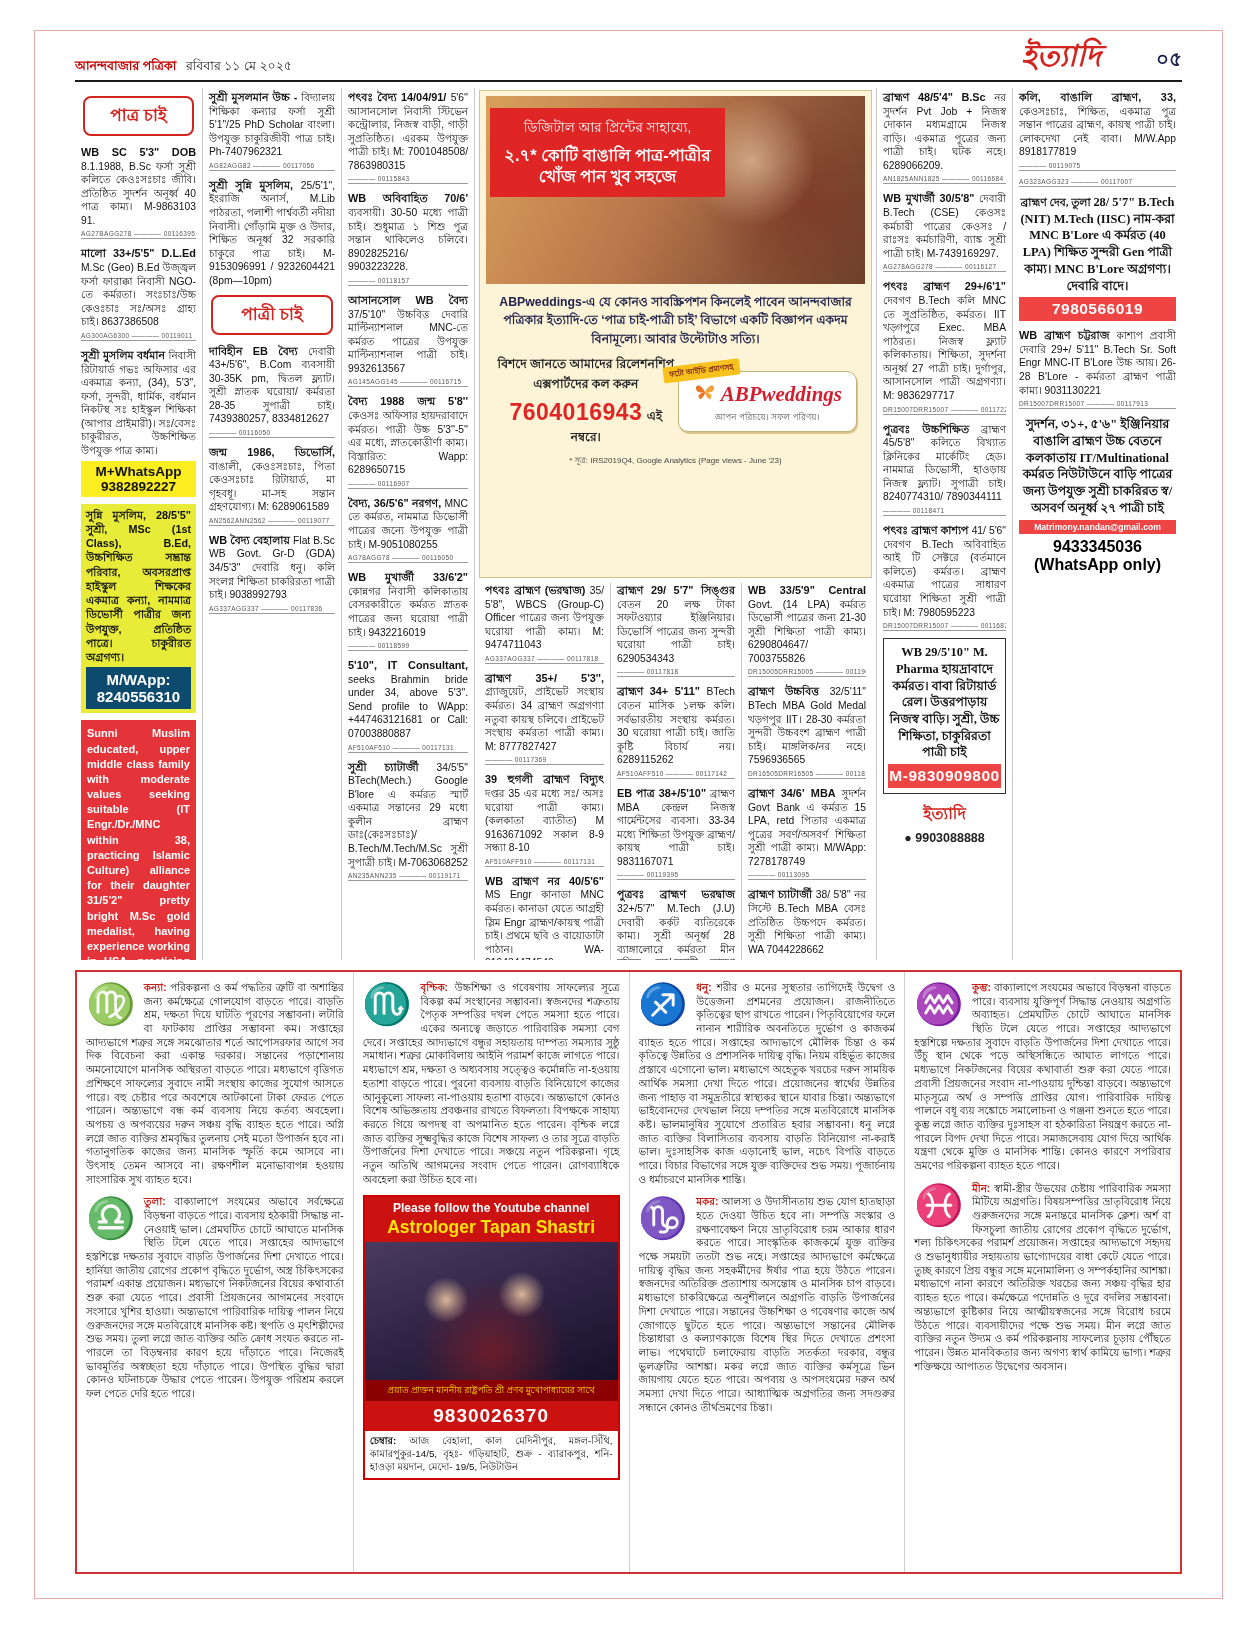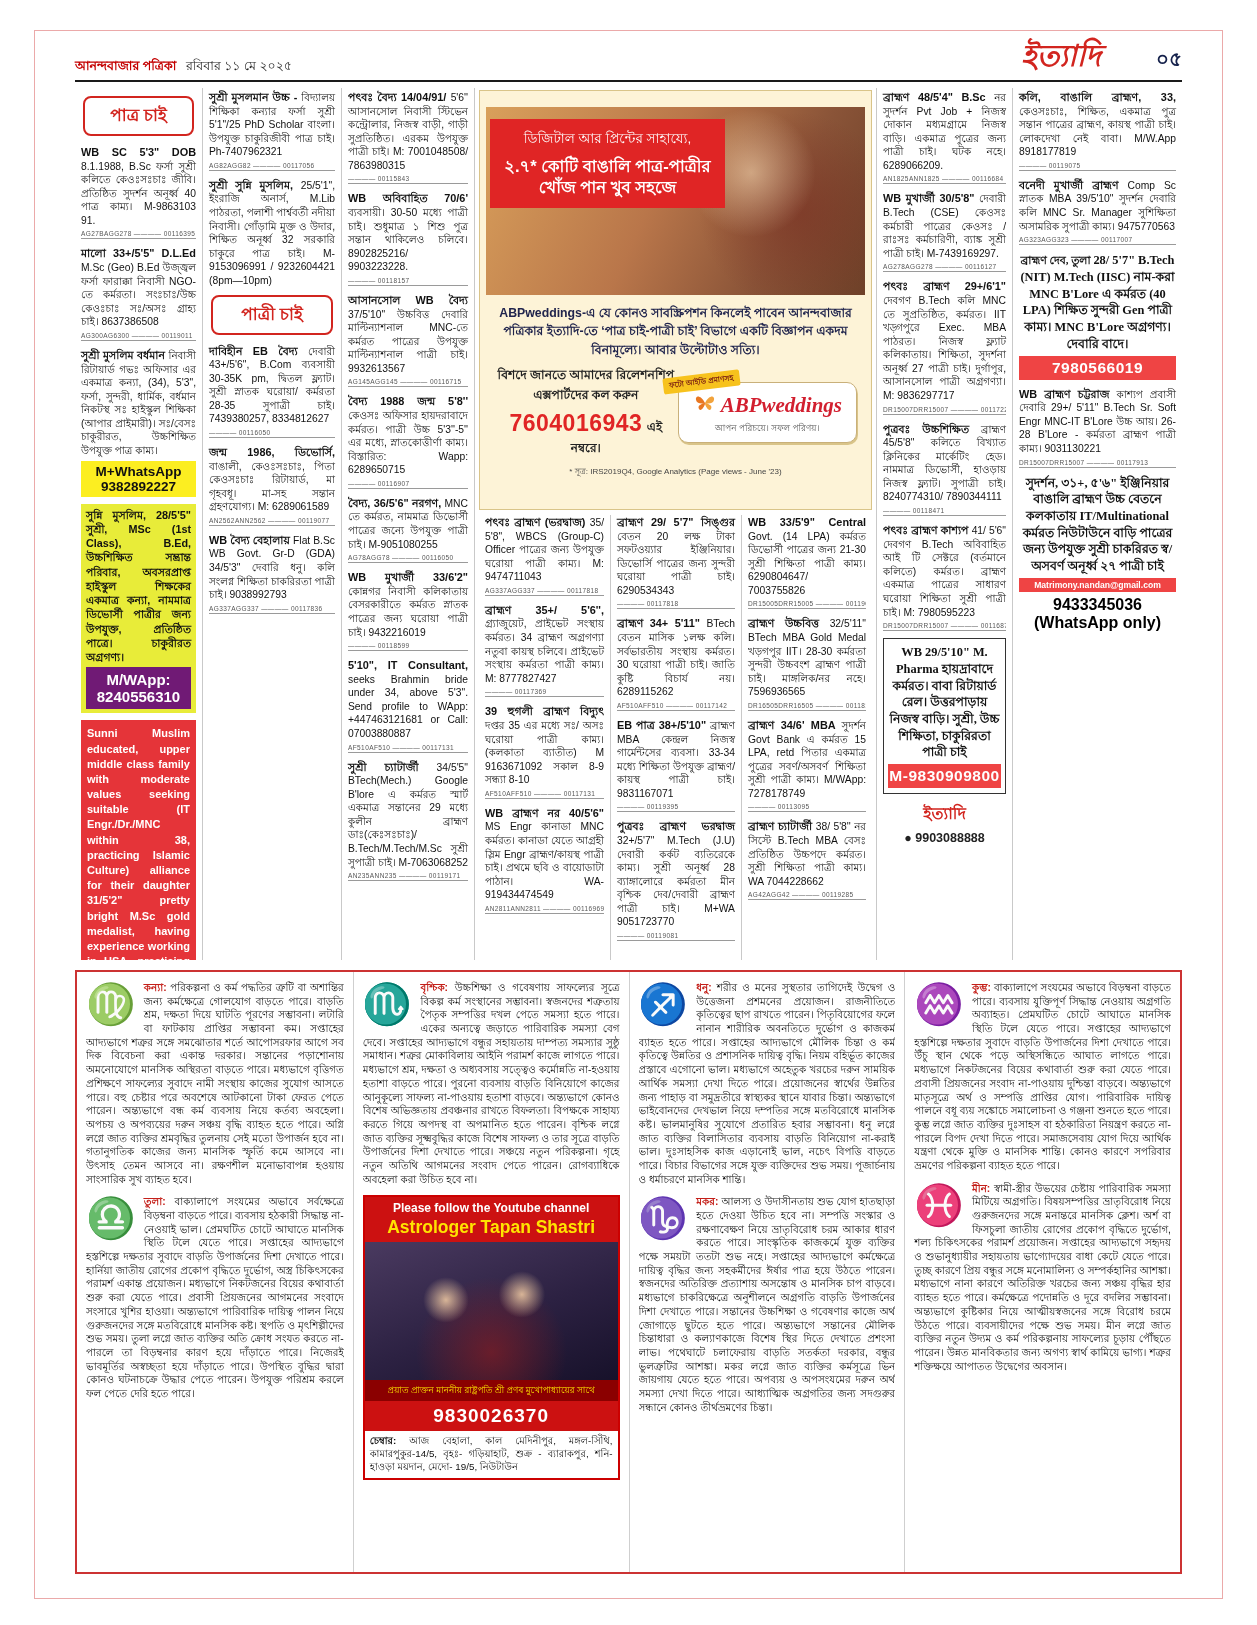--- a/index.html
+++ b/index.html
@@ -26,38 +26,38 @@
   .mid-cols .ccol + .ccol { border-left:1px solid #c9c9c9; }
 
   .sec-head { border:2.5px solid #d2251f; border-radius:8px; color:#d2251f; font-weight:bold; font-size:17px; text-align:center; padding:4px 2px; margin:6px 2px 9px; }
 
   .ad { margin:0 0 7px; }
   .ad-p { margin:0; font-size:10.3px; line-height:1.32; text-align:justify; }
   .ad-lead { font-size:10.9px; }
   .ad-code { font-size:6.5px; color:#555; margin-top:3px; border-bottom:1px solid #9a9a9a; padding-bottom:1px; letter-spacing:.4px; white-space:nowrap; overflow:hidden; }
   .pbox { text-align:center; font-weight:bold; margin-top:3px; }
   .pbox.yellow { background:#fcee21; font-size:13.5px; padding:3px 10px; }
-  .pbox.redbox { background:#701a75; color:#fff; font-size:15px; padding:4px 2px; }
+  .pbox.redbox { background:#0c4a6e; color:#fff; font-size:15px; padding:4px 2px; }
   .pbox.black { background:#ef4444; color:#fff; font-size:13px; padding:3px 1px; }
   .pbox.big { font-size:15.5px; letter-spacing:.5px; }
   .pbox.small { font-size:8.6px; padding:2px 1px; }
   .pbox.bigphone { font-size:16px; color:#000; background:none; padding:1px; }
   .ad.limebg { background:#e8ec39; padding:4px 5px; }
   .ad.limebg .ad-p { font-weight:bold; font-size:10.8px; }
   .ad.redbg { background:#e53439; padding:6px 6px; }
   .ad.redbg .ad-p { color:#fff; font-weight:bold; font-size:11px; line-height:1.38; }
   .ad.serifbold .ad-p { font-family:"Liberation Serif", serif; font-weight:bold; font-size:12.4px; text-align:center; line-height:1.35; }
   .ad.framed { border:1.5px solid #333; padding:5px 4px; }
 
   .ityadi { text-align:center; margin-top:4px; }
   .ityadi-word { display:block; color:#d2251f; font-weight:bold; font-size:16px; font-family:"Liberation Serif", serif; }
   .ityadi-phone { font-weight:bold; font-size:12.5px; color:#222; }
 
   
-  .abp { background:#fdf3d7; border:1px solid #d9c489; height:420px; flex:none; position:relative; display:flex; flex-direction:column; padding:16px 6px; }
+  .abp { background:#fdf3d7; border:1px solid #d9c489; height:488px; flex:none; position:relative; display:flex; flex-direction:column; padding:5px 6px; }
   .abp-top { position:relative; height:188px; flex:none; }
   .abp-photo { position:absolute; inset:0; background:
       radial-gradient(circle at 70% 35%, rgba(255,230,190,.55), rgba(255,230,190,0) 22%),
       radial-gradient(circle at 82% 55%, rgba(120,40,30,.5), rgba(120,40,30,0) 30%),
       linear-gradient(115deg,#d9a05b 0%, #b9764a 45%, #8a5438 75%, #6e4028 100%); }
   .abp-head { position:absolute; left:4px; top:12px; width:62%; background:#e02525; color:#fff; text-align:center; padding:9px 10px; }
   .abp-h1 { font-size:13.5px; }
   .abp-h2 { font-size:16.5px; font-weight:bold; margin-top:5px; line-height:1.3; }
   .abp-body { font-size:12.3px; font-weight:bold; text-align:center; margin:9px 6px 5px; line-height:1.5; color:#21254d; }
   .abp-bottom { display:flex; justify-content:space-between; align-items:center; padding:0 8px; margin-top:2px; }
@@ -234,21 +234,21 @@
           </div>
           <div class="abp-foot">* সূত্র: IRS2019Q4, Google Analytics (Page views - June '23)</div>
         </div>
         <div class="mid-cols">
           <div class="ccol">
               <div class="ad">
                 <p class="ad-p"><b class="ad-lead">পৎবঃ ব্রাহ্মণ (ভরদ্বাজ) </b>35/ 5'8", WBCS (Group-C) Officer পাত্রের জন্য উপযুক্ত ঘরোয়া পাত্রী কাম্য। M: 9474711043</p>
                 <div class="ad-code">AG337AGG337 ———— 00117818</div>
               </div>
               <div class="ad">
-                <p class="ad-p"><b class="ad-lead">ব্রাহ্মণ 35+/ 5'6'', </b>গ্র্যাজুয়েট, প্রাইভেট সংস্থায় কর্মরত। 34 ব্রাহ্মণ অগ্রগণ্যা নতুবা কায়স্থ চলিবে। প্রাইভেট সংস্থায় কর্মরতা পাত্রী কাম্য। M: 8777827427</p>
+                <p class="ad-p"><b class="ad-lead">ব্রাহ্মণ 35+/ 5'3'', </b>গ্র্যাজুয়েট, প্রাইভেট সংস্থায় কর্মরত। 34 ব্রাহ্মণ অগ্রগণ্যা নতুবা কায়স্থ চলিবে। প্রাইভেট সংস্থায় কর্মরতা পাত্রী কাম্য। M: 8777827427</p>
                 <div class="ad-code">———— 00117369</div>
               </div>
               <div class="ad">
                 <p class="ad-p"><b class="ad-lead">39 হুগলী ব্রাহ্মণ বিদ্যুৎ </b>দপ্তর 35 এর মধ্যে সঃ/ অসঃ ঘরোয়া পাত্রী কাম্য। (কলকাতা ব্যাতীত) M 9163671092 সকাল 8-9 সন্ধ্যা 8-10</p>
                 <div class="ad-code">AF510AFF510 ———— 00117131</div>
               </div>
               <div class="ad">
                 <p class="ad-p"><b class="ad-lead">WB ব্রাহ্মণ নর 40/5'6" </b>MS Engr কানাডা MNC কর্মরত। কানাডা যেতে আগ্রহী স্লিম Engr ব্রাহ্মণ/কায়স্থ পাত্রী চাই। প্রথমে ছবি ও বায়োডাটা পাঠান। WA-919434474549</p>
                 <div class="ad-code">AN2811ANN2811 ———— 00116969</div>
               </div>
@@ -325,21 +325,20 @@
         </div>
       </div>
 
       <div class="ccol">
         <div>
             <div class="ad">
               <p class="ad-p"><b class="ad-lead">কলি, বাঙালি ব্রাহ্মণ, 33, </b>কেওসঃচাঃ, শিক্ষিত, একমাত্র পুত্র সন্তান পাত্রের ব্রাহ্মণ, কায়স্থ পাত্রী চাই। লোকদেখা নেই বাবা। M/W.App 8918177819</p>
               <div class="ad-code">———— 00119075</div>
             </div>
             <div class="ad">
-              <p class="ad-p"><b class="ad-lead">বনেদী মুখার্জী ব্রাহ্মণ </b>Comp Sc স্নাতক MBA 39/5'10" সুদর্শন দেবারি কলি MNC Sr. Manager সুশিক্ষিতা অসামরিক সুপাত্রী কাম্য। 9475770563</p>
               <div class="ad-code">AG323AGG323 ———— 00117007</div>
             </div>
             <div class="ad serifbold">
               <p class="ad-p"><b class="ad-lead">ব্রাহ্মণ দেব, তুলা </b>28/ 5'7" B.Tech (NIT) M.Tech (IISC) নাম-করা MNC B'Lore এ কর্মরত (40 LPA) শিক্ষিত সুন্দরী Gen পাত্রী কাম্য। MNC B'Lore অগ্রগণ্য। দেবারি বাদে।</p>
               <div class="pbox black big">7980566019</div>
             </div>
           </div>
         <div>
             <div class="ad">
               <p class="ad-p"><b class="ad-lead">WB ব্রাহ্মণ চট্টরাজ </b>কাশ্যপ প্রবাসী দেবারি 29+/ 5'11" B.Tech Sr. Soft Engr MNC-IT B'Lore উচ্চ আয়। 26-28 B'Lore - কর্মরতা ব্রাহ্মণ পাত্রী কাম্য। 9031130221</p>

